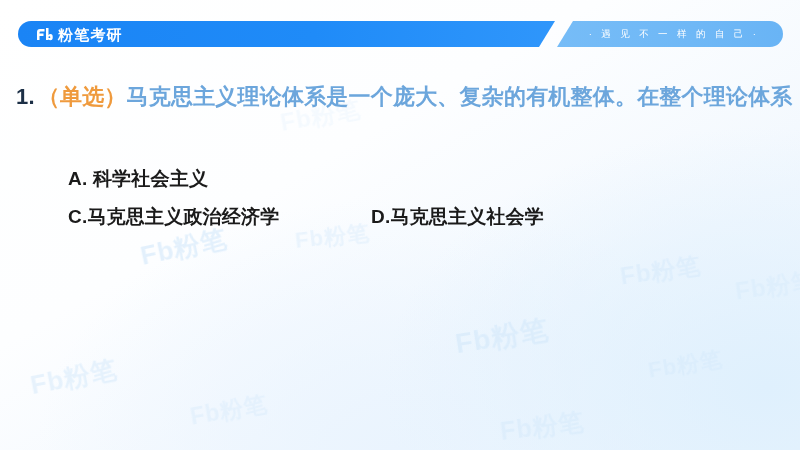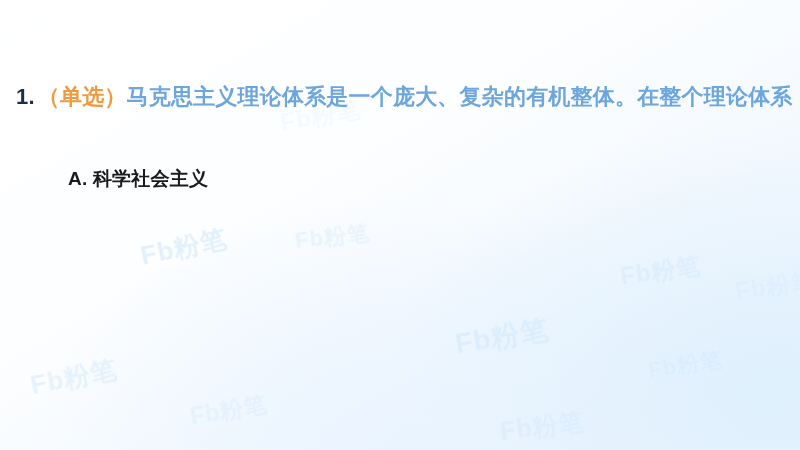--- a/index.html
+++ b/index.html
@@ -163,26 +163,52 @@
     <div class="wm" style="left:455px; top:318px; font-size:28px; transform:rotate(-9deg); opacity:.5;">Fb粉笔</div>
     <div class="wm" style="left:620px; top:255px; font-size:24px; transform:rotate(-8deg); opacity:.4;">Fb粉笔</div>
     <div class="wm" style="left:30px; top:360px; font-size:26px; transform:rotate(-11deg); opacity:.45;">Fb粉笔</div>
     <div class="wm" style="left:190px; top:395px; font-size:23px; transform:rotate(-10deg); opacity:.33;">Fb粉笔</div>
     <div class="wm" style="left:500px; top:410px; font-size:25px; transform:rotate(-7deg); opacity:.38;">Fb粉笔</div>
     <div class="wm" style="left:648px; top:350px; font-size:22px; transform:rotate(-9deg); opacity:.35;">Fb粉笔</div>
     <div class="wm" style="left:735px; top:270px; font-size:24px; transform:rotate(-8deg); opacity:.3;">Fb粉笔</div>
     <div class="wm" style="left:280px; top:100px; font-size:24px; transform:rotate(-10deg); opacity:.18;">Fb粉笔</div>
   </div>
 
+  <div class="header">
+
+    <div class="brand-bar">
+      <div class="brand-inner">
+        <span class="fb-logo">
+          <svg width="19" height="15" viewBox="0 0 38 30" aria-hidden="true">
+            <path d="M6 26 L6 10 Q6 4 12 4 L21 4 L21 9 L13 9 Q11 9 11 11 L11 13 L19 13 L19 18 L11 18 L11 26 Z" fill="#ffffff"></path>
+            <path d="M24 2 L24 26 L29 26 L29 24.5 Q30.5 26.5 33 26.5 Q37.5 26.5 37.5 20.5
+                     Q37.5 14 33 14 Q30.5 14 29 16 L29 2 Z
+                     M29 20.3 Q29 18.4 30.8 18.4 Q32.6 18.4 32.6 20.3 Q32.6 22.2 30.8 22.2
+                     Q29 22.2 29 20.3 Z" fill="#ffffff"></path>
+          </svg>
+        </span>
+        <span class="brand-text">粉笔考研</span>
+      </div>
+    </div>
+
+    <div class="tagline-bar">
+      <span class="tagline-text">· 遇 见 不 一 样 的 自 己 ·</span>
+    </div>
+
+  </div>
 
   <div class="question-block">
     <div class="q-line">
       <span class="q-num">1.</span><span class="q-tag">（单选）</span><span>马克思主义理论体系是一个庞大、复杂的有机整体。在整个理论体系</span>
     </div>
   </div>
 
   <div class="options">
     <div class="opt-row">
       <div class="opt opt-left">A. 科学社会主义</div>
     </div>
+    <div class="opt-row">
+      <div class="opt opt-left">C.马克思主义政治经济学</div>
+      <div class="opt">D.马克思主义社会学</div>
+    </div>
   </div>
 
 </div>
 
 </body></html>

